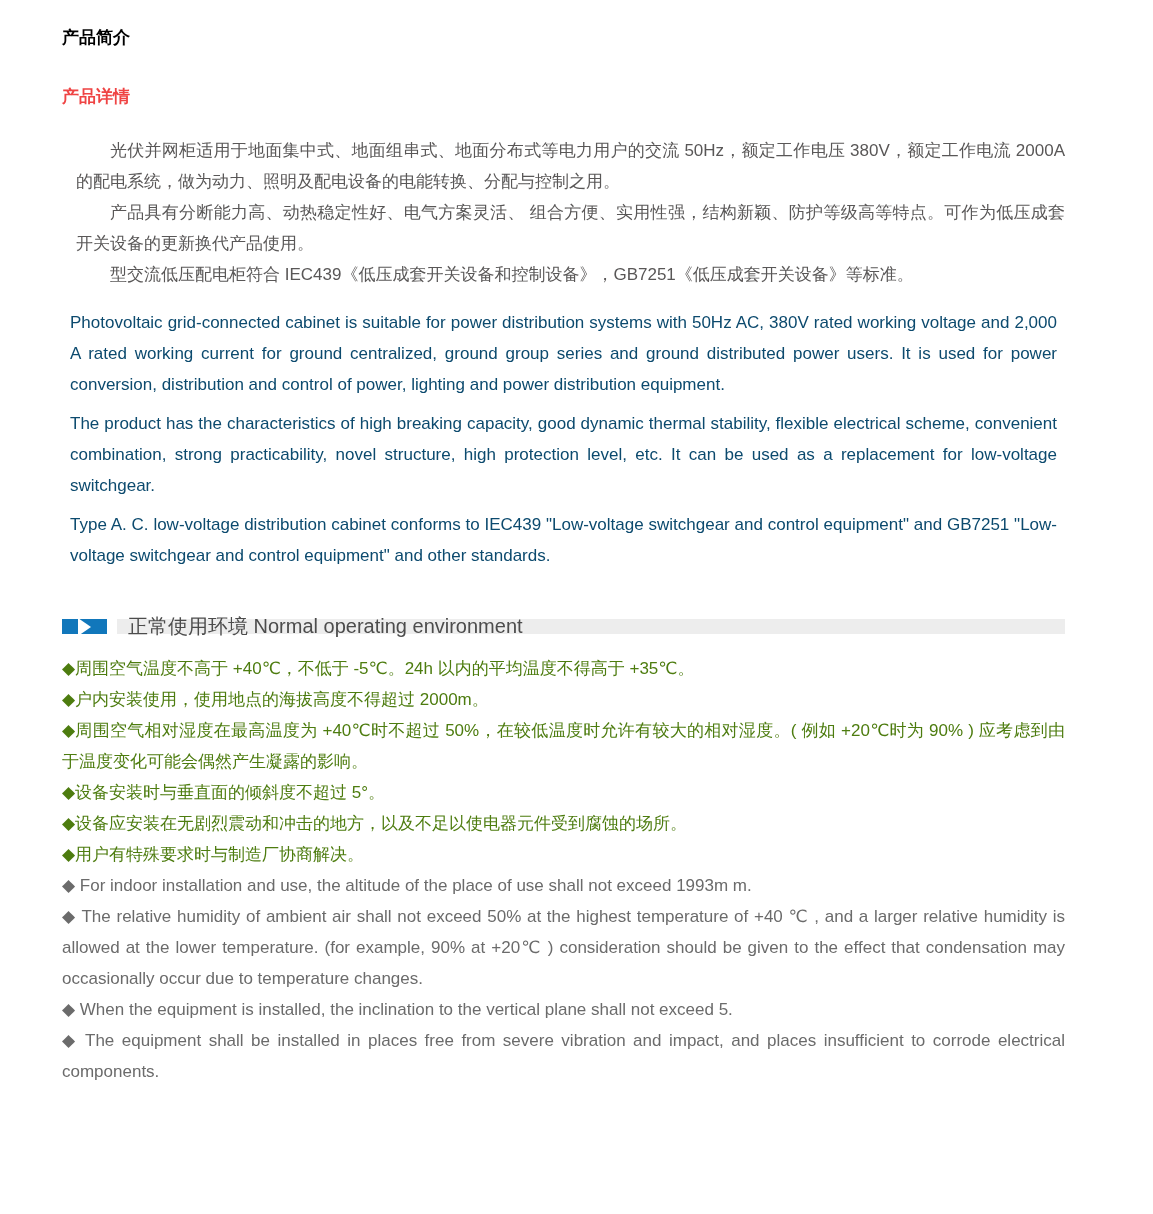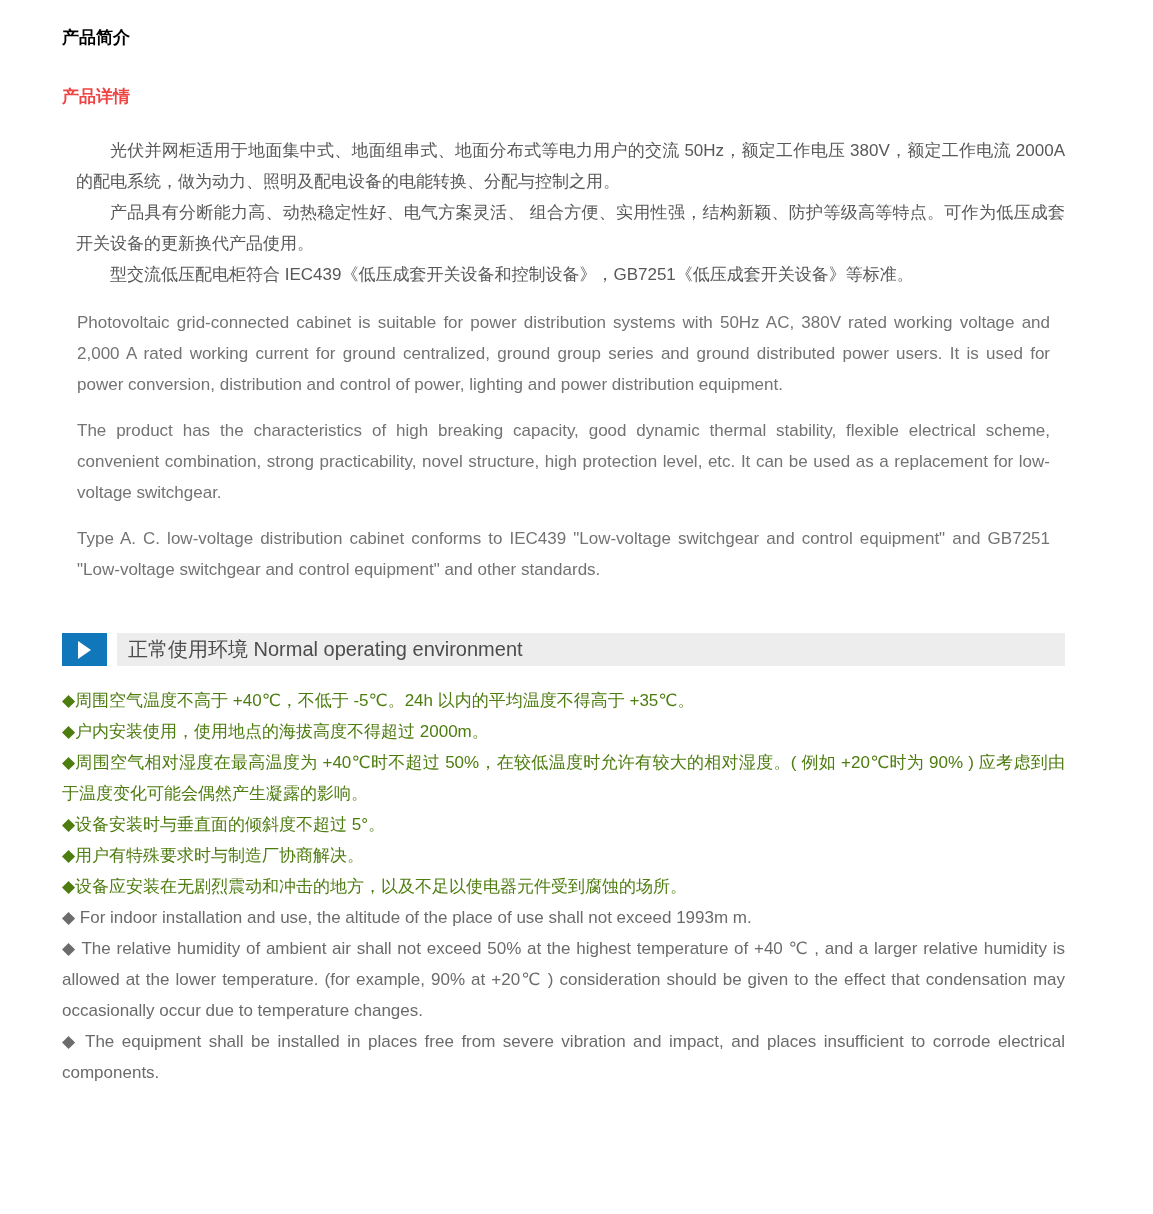--- a/index.html
+++ b/index.html
@@ -32,29 +32,29 @@
   .zh-block p {
     margin: 0;
     text-indent: 2em;
     font-size: 17px;
     line-height: 31px;
     color: #595757;
     text-align: justify;
   }
   .en-block { margin-top: 17px; }
   .en-block p {
-    margin: 15px;
+    margin: 8px;
     font-size: 17px;
     line-height: 31px;
-    color: #737373;
+    color: #0c4a6e;
     text-align: justify;
   }
   .section-header {
     margin-top: 48px;
-    height: 33px;
+    height: 15px;
     display: flex;
     align-items: stretch;
   }
   .arrow-box {
     width: 45px;
     flex: 0 0 45px;
     background: #1177bb;
     display: flex;
     align-items: center;
     justify-content: center;
@@ -113,20 +113,21 @@
     <div class="section-bar">
       <span>正常使用环境 Normal operating environment</span>
     </div>
   </div>
 
   <div class="bullets">
     <p class="zh">◆周围空气温度不高于 +40℃，不低于 -5℃。24h 以内的平均温度不得高于 +35℃。</p>
     <p class="zh">◆户内安装使用，使用地点的海拔高度不得超过 2000m。</p>
     <p class="zh">◆周围空气相对湿度在最高温度为 +40℃时不超过 50%，在较低温度时允许有较大的相对湿度。( 例如 +20℃时为 90% ) 应考虑到由于温度变化可能会偶然产生凝露的影响。</p>
     <p class="zh">◆设备安装时与垂直面的倾斜度不超过 5°。</p>
+    <p class="zh">◆设备应安装在无剧烈震动和冲击的地方，以及不足以使电器元件受到腐蚀的场所。</p>
     <p class="zh">◆用户有特殊要求时与制造厂协商解决。</p>
-    <p class="zh">◆设备应安装在无剧烈震动和冲击的地方，以及不足以使电器元件受到腐蚀的场所。</p>
     <p class="en">◆ For indoor installation and use, the altitude of the place of use shall not exceed 1993m m.</p>
     <p class="en">◆ The relative humidity of ambient air shall not exceed 50% at the highest temperature of +40 ℃ , and a larger relative humidity is allowed at the lower temperature. (for example, 90% at +20℃ ) consideration should be given to the effect that condensation may occasionally occur due to temperature changes.</p>
+    <p class="en">◆ When the equipment is installed, the inclination to the vertical plane shall not exceed 5.</p>
     <p class="en">◆ The equipment shall be installed in places free from severe vibration and impact, and places insufficient to corrode electrical components.</p>
   </div>
 
 </div>
 
 </body></html>

